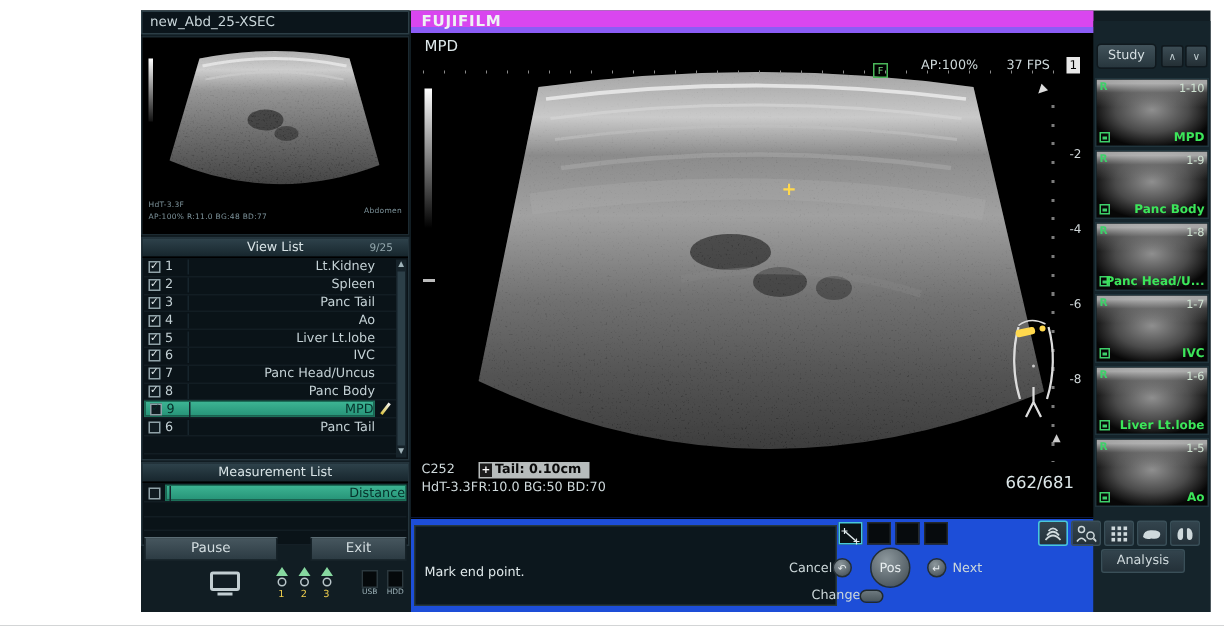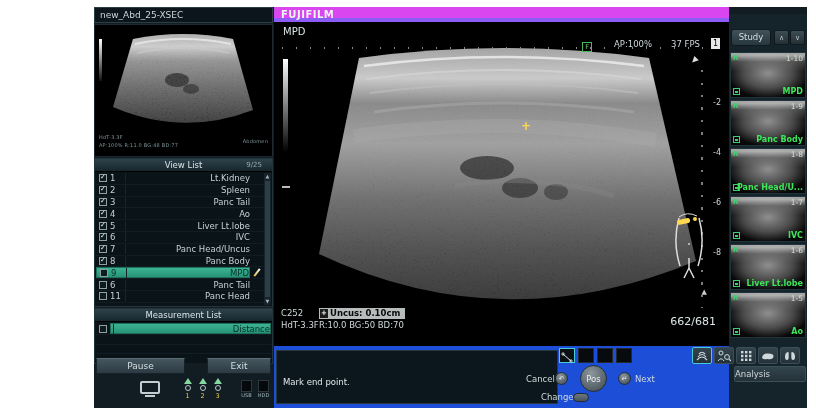--- a/index.html
+++ b/index.html
@@ -111,21 +111,21 @@
   .th-r{position:absolute;left:2px;top:1px;color:#3ed06a;font-size:7px;font-weight:bold;}
   .th-id{position:absolute;right:2px;top:1px;color:#cfe3d2;font-size:7.5px;}
   .th-ic{position:absolute;left:2px;bottom:2px;width:7px;height:7px;border:1px solid #3ed06a;}
   .th-ic::after{content:"";position:absolute;left:1px;top:2px;width:3px;height:2px;background:#3ed06a;}
   .th-lbl{position:absolute;right:2px;bottom:1px;color:#3ce65a;font-size:8px;font-weight:bold;white-space:nowrap;}
 
   
   .iconrow{position:absolute;left:598px;top:340px;display:flex;gap:2px;}
   .ibtn{width:20px;height:17px;background:linear-gradient(#33444d,#243139);border:1px solid #3a4f58;border-radius:2px;display:flex;align-items:center;justify-content:center;}
   .ibtn.sel{border:1px solid #49c8d8;}
-  .analysis{position:absolute;left:640px;top:359px;width:72px;height:16px;background:linear-gradient(#33444d,#243139);border:1px solid #3a4f58;border-radius:2px;color:#cfd9dc;font-size:8.5px;line-height:14px;}
+  .analysis{position:absolute;left:640px;top:359px;width:56px;height:16px;background:linear-gradient(#33444d,#243139);border:1px solid #3a4f58;border-radius:2px;color:#cfd9dc;font-size:8.5px;text-align:center;line-height:14px;}
 </style>
 </head>
 <body>
 
 <div class="screen">
 <div class="ui">
 
   <div class="lp-title">
     <span>new_Abd_25-XSEC</span>
   </div>
@@ -274,27 +274,20 @@
             <span class="cb">
                 <i class="ck"></i>
               </span>
             <span class="num">6</span>
             <span class="lbl">Panc Tail</span>
           </div>
           <span class="icn"></span>
         </div>
 
         <div class="vl-row">
-          <div class="vl-main">
-            <span class="cb">
-                <i class="ck"></i>
-              </span>
-            <span class="num">11</span>
-            <span class="lbl">Panc Head</span>
-          </div>
           <span class="icn"></span>
         </div>
       </div>
     <div class="sb">
       <span>▲</span>
       <div class="sb-t"></div>
       <span>▼</span>
     </div>
   </div>
 
@@ -421,21 +414,21 @@
       <circle cx="24" cy="36" r="1" fill="#ccc"></circle>
       <path d="M24,50 L24,60 M24,60 L19,70 M24,60 L29,70" stroke="#ddd" stroke-width="1.5" fill="none"></path>
       <rect x="12" y="11" width="13" height="5" rx="2" fill="#ffd84d" transform="rotate(-12 18 13)"></rect>
       <circle cx="30" cy="11" r="2" fill="#ffd84d"></circle>
     </svg>
 
     <span class="probe-lbl">C252</span>
     <span class="preset-lbl">HdT-3.3F</span>
     <span class="distbox">
       <i class="dmark" style="font-style:normal">+</i>
-      <span>Uncus:  0.10cm</span>
+      <span>Tail:  0.10cm</span>
     </span>
     <span class="params">R:10.0 BG:50 BD:70</span>
     <span class="frame">662/681</span>
   </div>
 
   <div class="ctrl-bar">
     <div class="msgbox">
       <span class="msg">Mark end point.</span>
     </div>
     <div class="mboxes">

